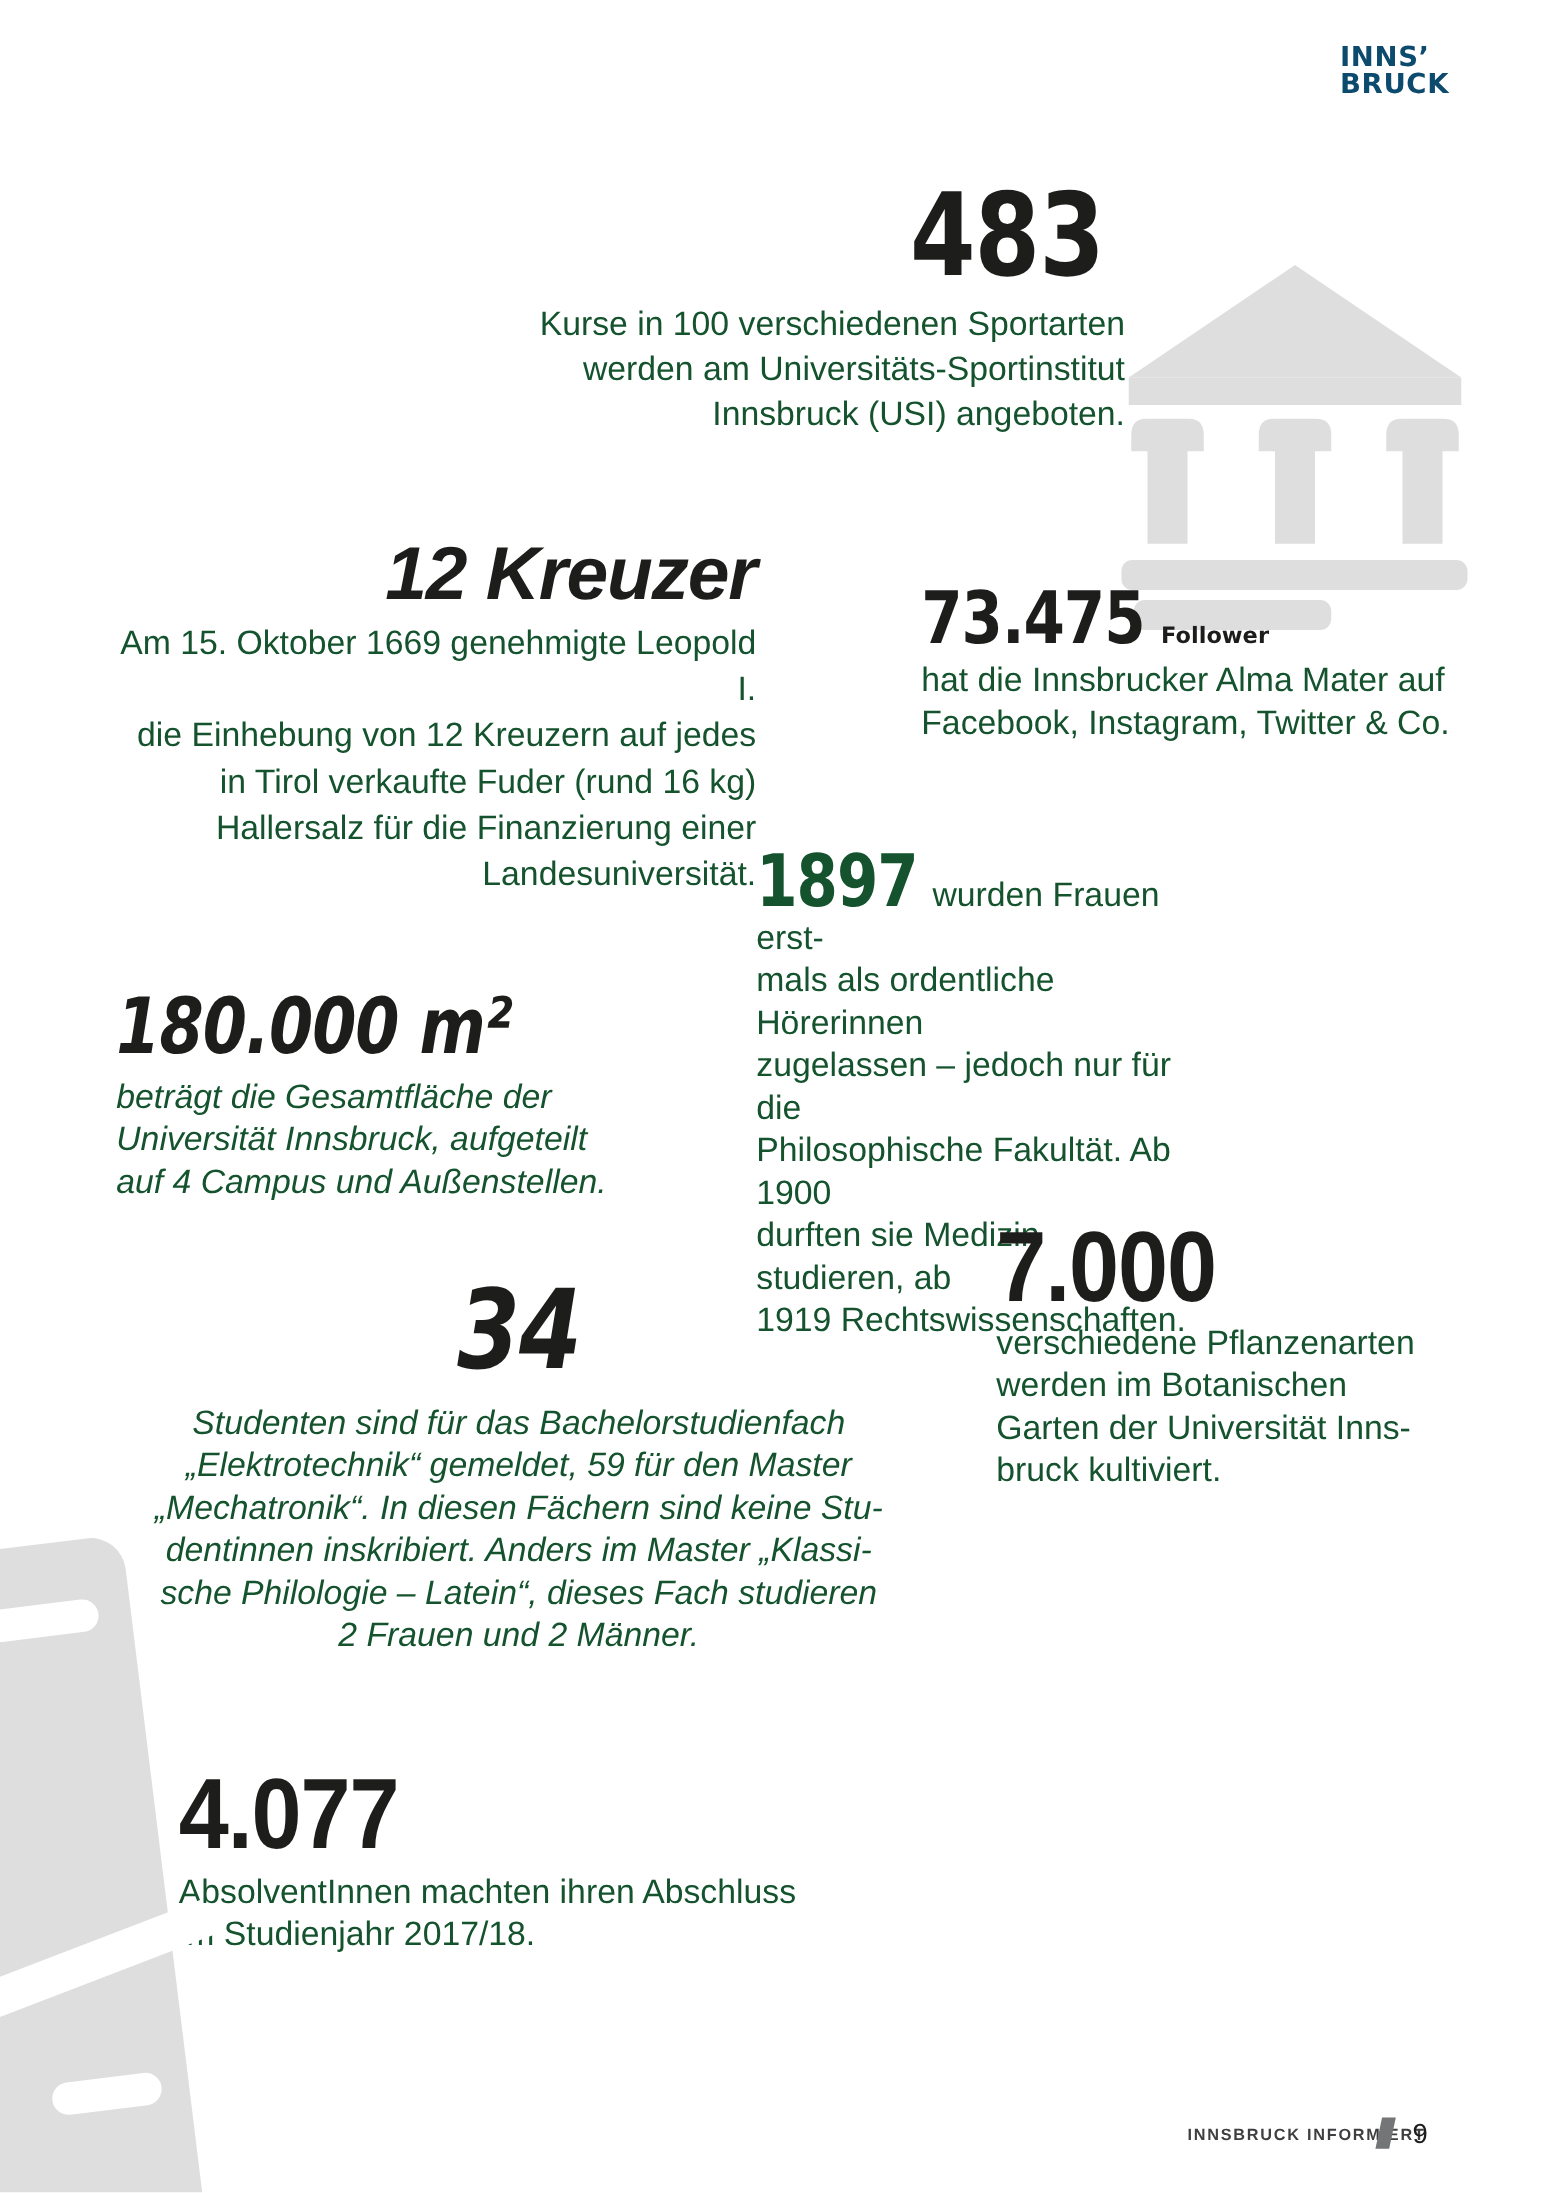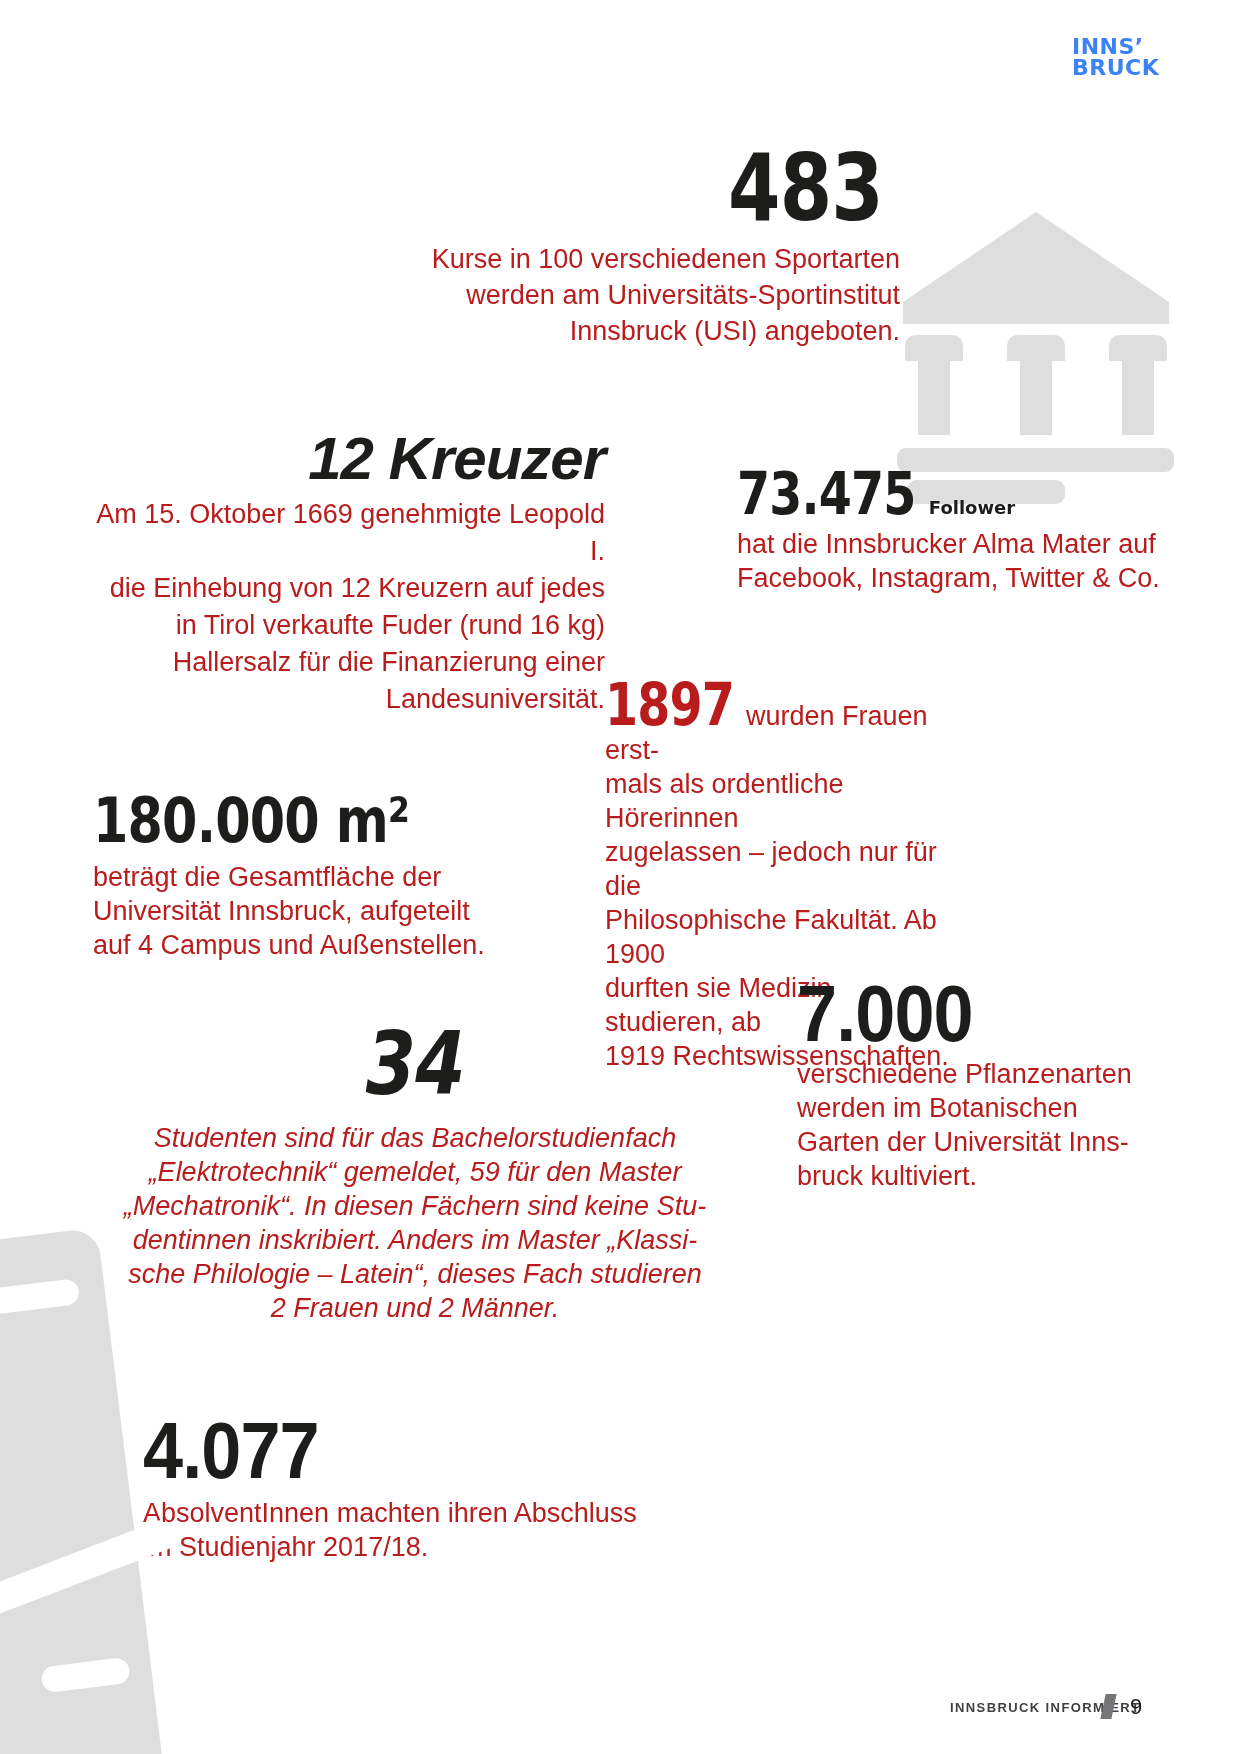--- a/index.html
+++ b/index.html
@@ -1,42 +1,42 @@
 <!DOCTYPE html>
 <html><head>
 <meta charset="utf-8">
 <style>
   html,body { margin:0; padding:0; background:#ffffff; }
   .page {
     position:relative; width:1240px; height:1754px; background:#ffffff;
     overflow:hidden; color:#1d1d1b;
     font-family:"Liberation Sans", sans-serif;
   }
-  .txt { font-size:27px; line-height:34px; color:#b91c1c; }
+  .txt { font-size:27px; line-height:34px; color:#14532d; }
   section { position:absolute; }
 
   
   .dnum {
     font-family:"DejaVu Sans", sans-serif; font-weight:800;
     letter-spacing:-1px; display:inline-block; line-height:1;
   }
   .o-left   { transform:scaleX(.82); transform-origin:left bottom; }
   .o-center { transform:scaleX(.82); transform-origin:center bottom; }
 
   
   .pnum {
     font-family:"Liberation Sans", sans-serif; font-weight:bold;
     letter-spacing:-1px; display:inline-block; line-height:1;
     transform:scaleX(.9); transform-origin:left bottom;
   }
 
   
   .logo { position:absolute; left:1072px; top:36px;
     font-family:"DejaVu Sans", sans-serif; font-weight:800;
-    font-size:22px; line-height:21px; letter-spacing:.5px; color:#3b82f6; }
+    font-size:22px; line-height:21px; letter-spacing:.5px; color:#0c4a6e; }
 
   
   .building { position:absolute; left:897px; top:205px; }
 
   
   .s-sport   { left:160px; top:143px;  width:740px; text-align:right; }
   .s-sport .num  { font-size:92px; line-height:92px; }
   .s-sport .txt  { margin-top:6px; font-size:27px; line-height:36px; }
 
   .s-kreuzer { left:90px;  top:430px;  width:515px; text-align:right; }
@@ -46,21 +46,21 @@
 
   .s-follower { left:737px; top:465px; }
   .s-follower .num   { font-size:58px; line-height:58px; margin-right:-26px; }
   .s-follower .unit  { font-family:"DejaVu Sans", sans-serif; font-weight:800;
       font-size:18px; }
   .s-follower .txt   { margin-top:4px; }
 
   .s-frauen  { left:605px; top:688px; width:350px; }
   .s-frauen .num { font-size:58px; line-height:34px; vertical-align:baseline; margin-right:-24px; }
 
-  .s-flaeche { left:93px; top:790px; }
+  .s-flaeche { left:93px; top:790px;font-style:italic; }
   .s-flaeche .num { font-size:62px; line-height:62px; }
   .s-flaeche .txt { margin-top:8px; }
 
   .s-studenten { left:95px; top:1022px; width:640px; text-align:center;font-style:italic; }
   .s-studenten .num { font-size:88px; line-height:84px; }
   .s-studenten .txt { margin-top:15px; }
 
   .s-pflanzen { left:797px; top:975px; }
   .s-pflanzen .num { font-size:80px; line-height:78px; }
   .s-pflanzen .txt { margin-top:4px; }

